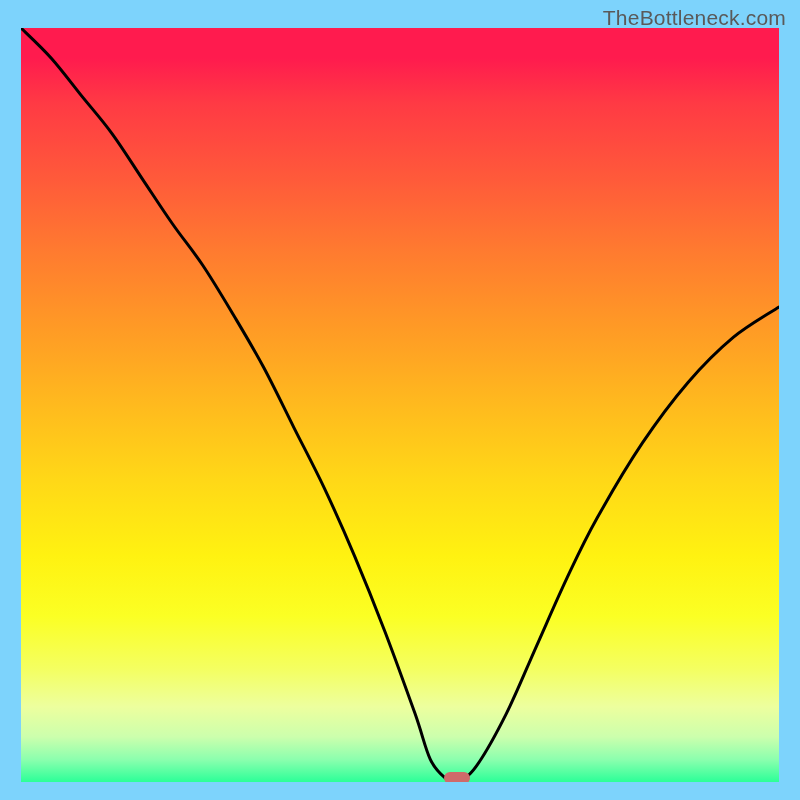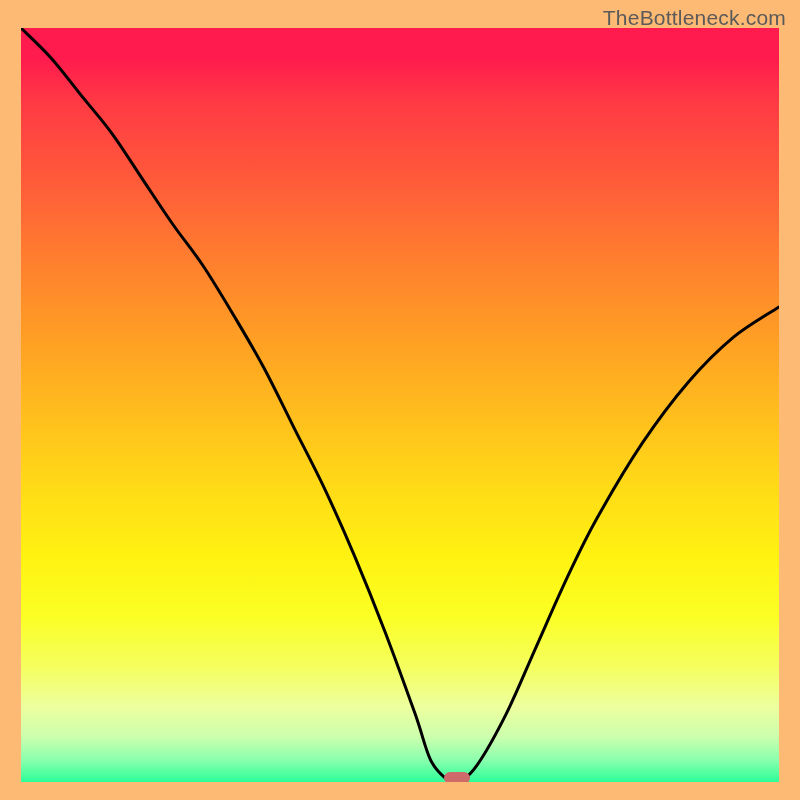--- a/index.html
+++ b/index.html
@@ -8,21 +8,21 @@
     width: 800px;
     height: 800px;
     background: #000;
     overflow: hidden;
     font-family: Arial, Helvetica, sans-serif;
   }
   .frame {
     position: relative;
     width: 800px;
     height: 800px;
-    background: #fdba74;
+    background: #7dd3fc;
   }
   .watermark {
     position: absolute;
     top: 6px;
     right: 14px;
     color: #5a5a5a;
     font-size: 21px;
     font-weight: 400;
     letter-spacing: 0.2px;
     z-index: 5;

